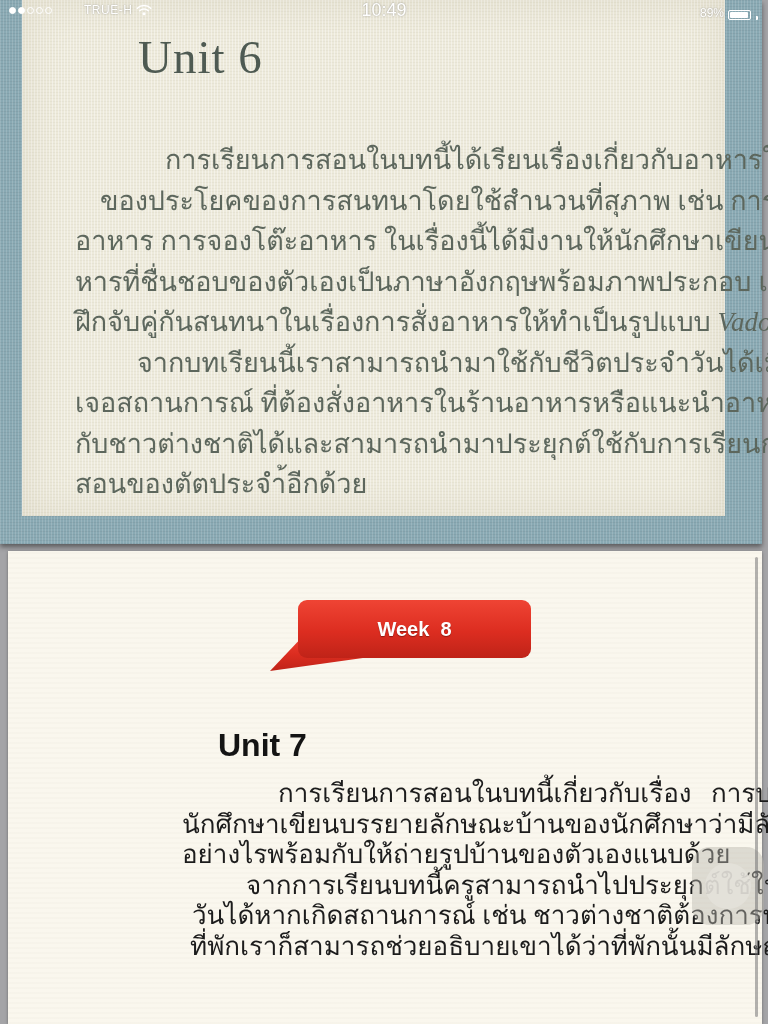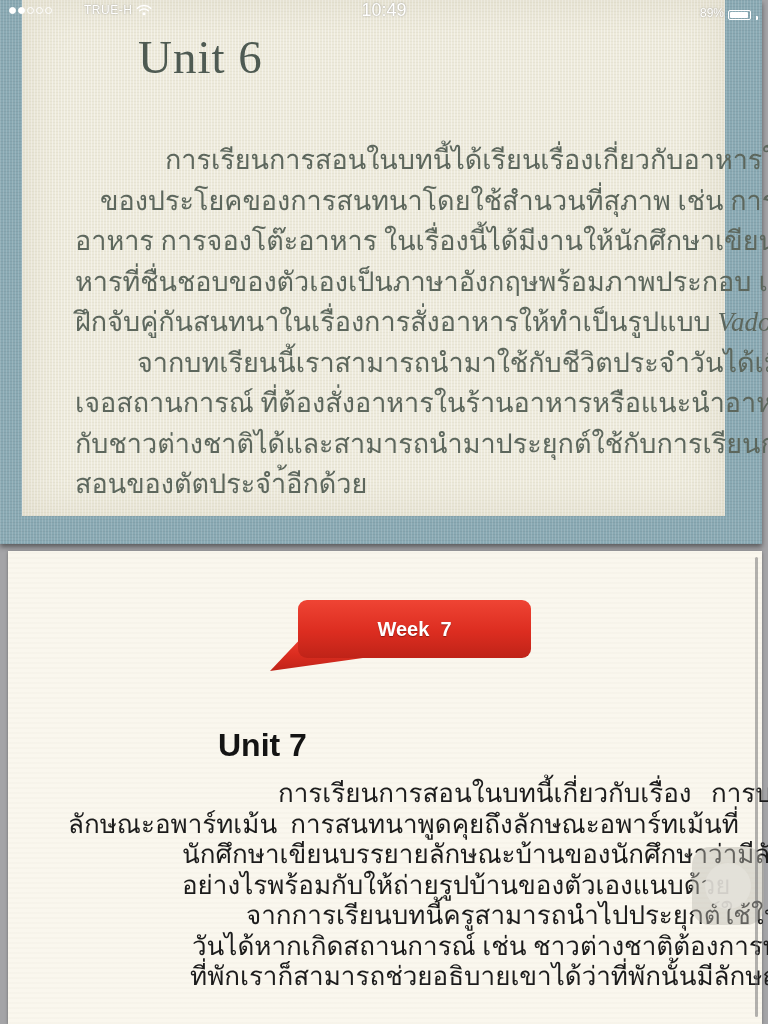--- a/index.html
+++ b/index.html
@@ -136,28 +136,27 @@
     <defs>
       <linearGradient id="redg" x1="0" y1="0" x2="0" y2="1">
         <stop offset="0" stop-color="#ef4434"></stop>
         <stop offset="0.55" stop-color="#dc2d20"></stop>
         <stop offset="1" stop-color="#bf2318"></stop>
       </linearGradient>
     </defs>
     <polygon points="48,38 112,62 12,76" fill="url(#redg)"></polygon>
     <rect x="40" y="5" width="233" height="58" rx="9" fill="url(#redg)"></rect>
   </svg>
-  <div class="week-bubble-label">Week  7</div>
+  <div class="week-bubble-label">Week  8</div>
 
   <div class="u7-title">Unit 7</div>
 
   <div class="u7-text">
     <div class="p1">
         <div class="line line-1">การเรียนการสอนในบทนี้เกี่ยวกับเรื่อง   การบรรยาย</div>
-        <div class="line line-2">ลักษณะอพาร์ทเม้น  การสนทนาพูดคุยถึงลักษณะอพาร์ทเม้นที่</div>
         <div class="line line-4">นักศึกษาเขียนบรรยายลักษณะบ้านของนักศึกษาว่ามีลักษณะ</div>
         <div class="line line-5">อย่างไรพร้อมกับให้ถ่ายรูปบ้านของตัวเองแนบด้วย</div>
       </div>
     <div class="p2">
         <div class="line line-1">จากการเรียนบทนี้ครูสามารถนำไปประยุกต์ใช้ในชีวิตประจำ</div>
         <div class="line line-2">วันได้หากเกิดสถานการณ์ เช่น ชาวต่างชาติต้องการทราบลักษณะ</div>
         <div class="line line-3">ที่พักเราก็สามารถช่วยอธิบายเขาได้ว่าที่พักนั้นมีลักษณะ</div>
       </div>
   </div>
 </div>

